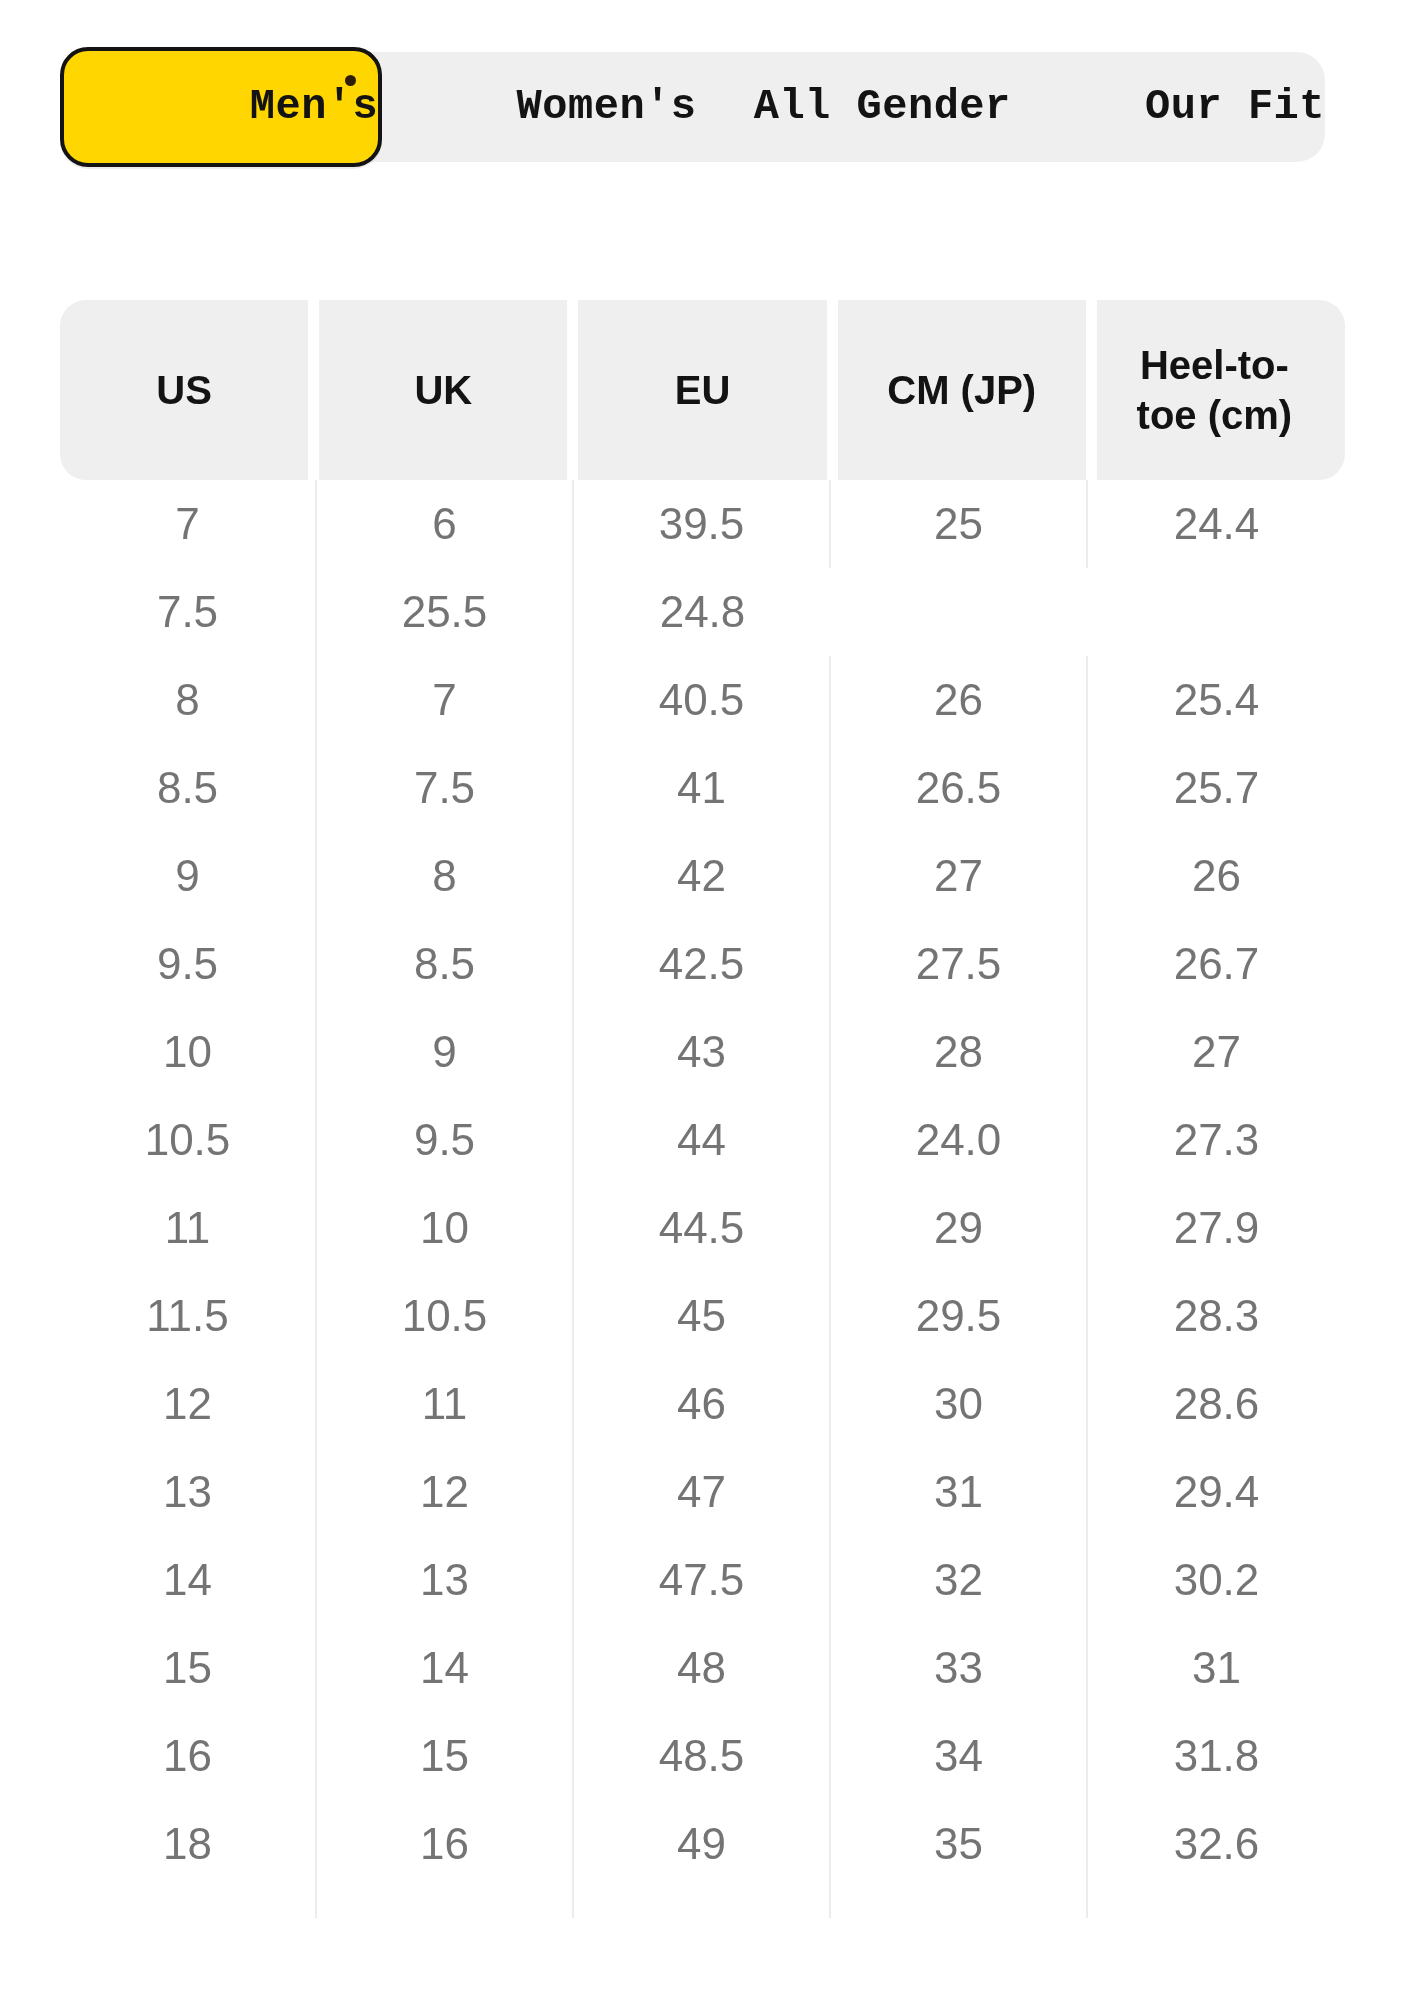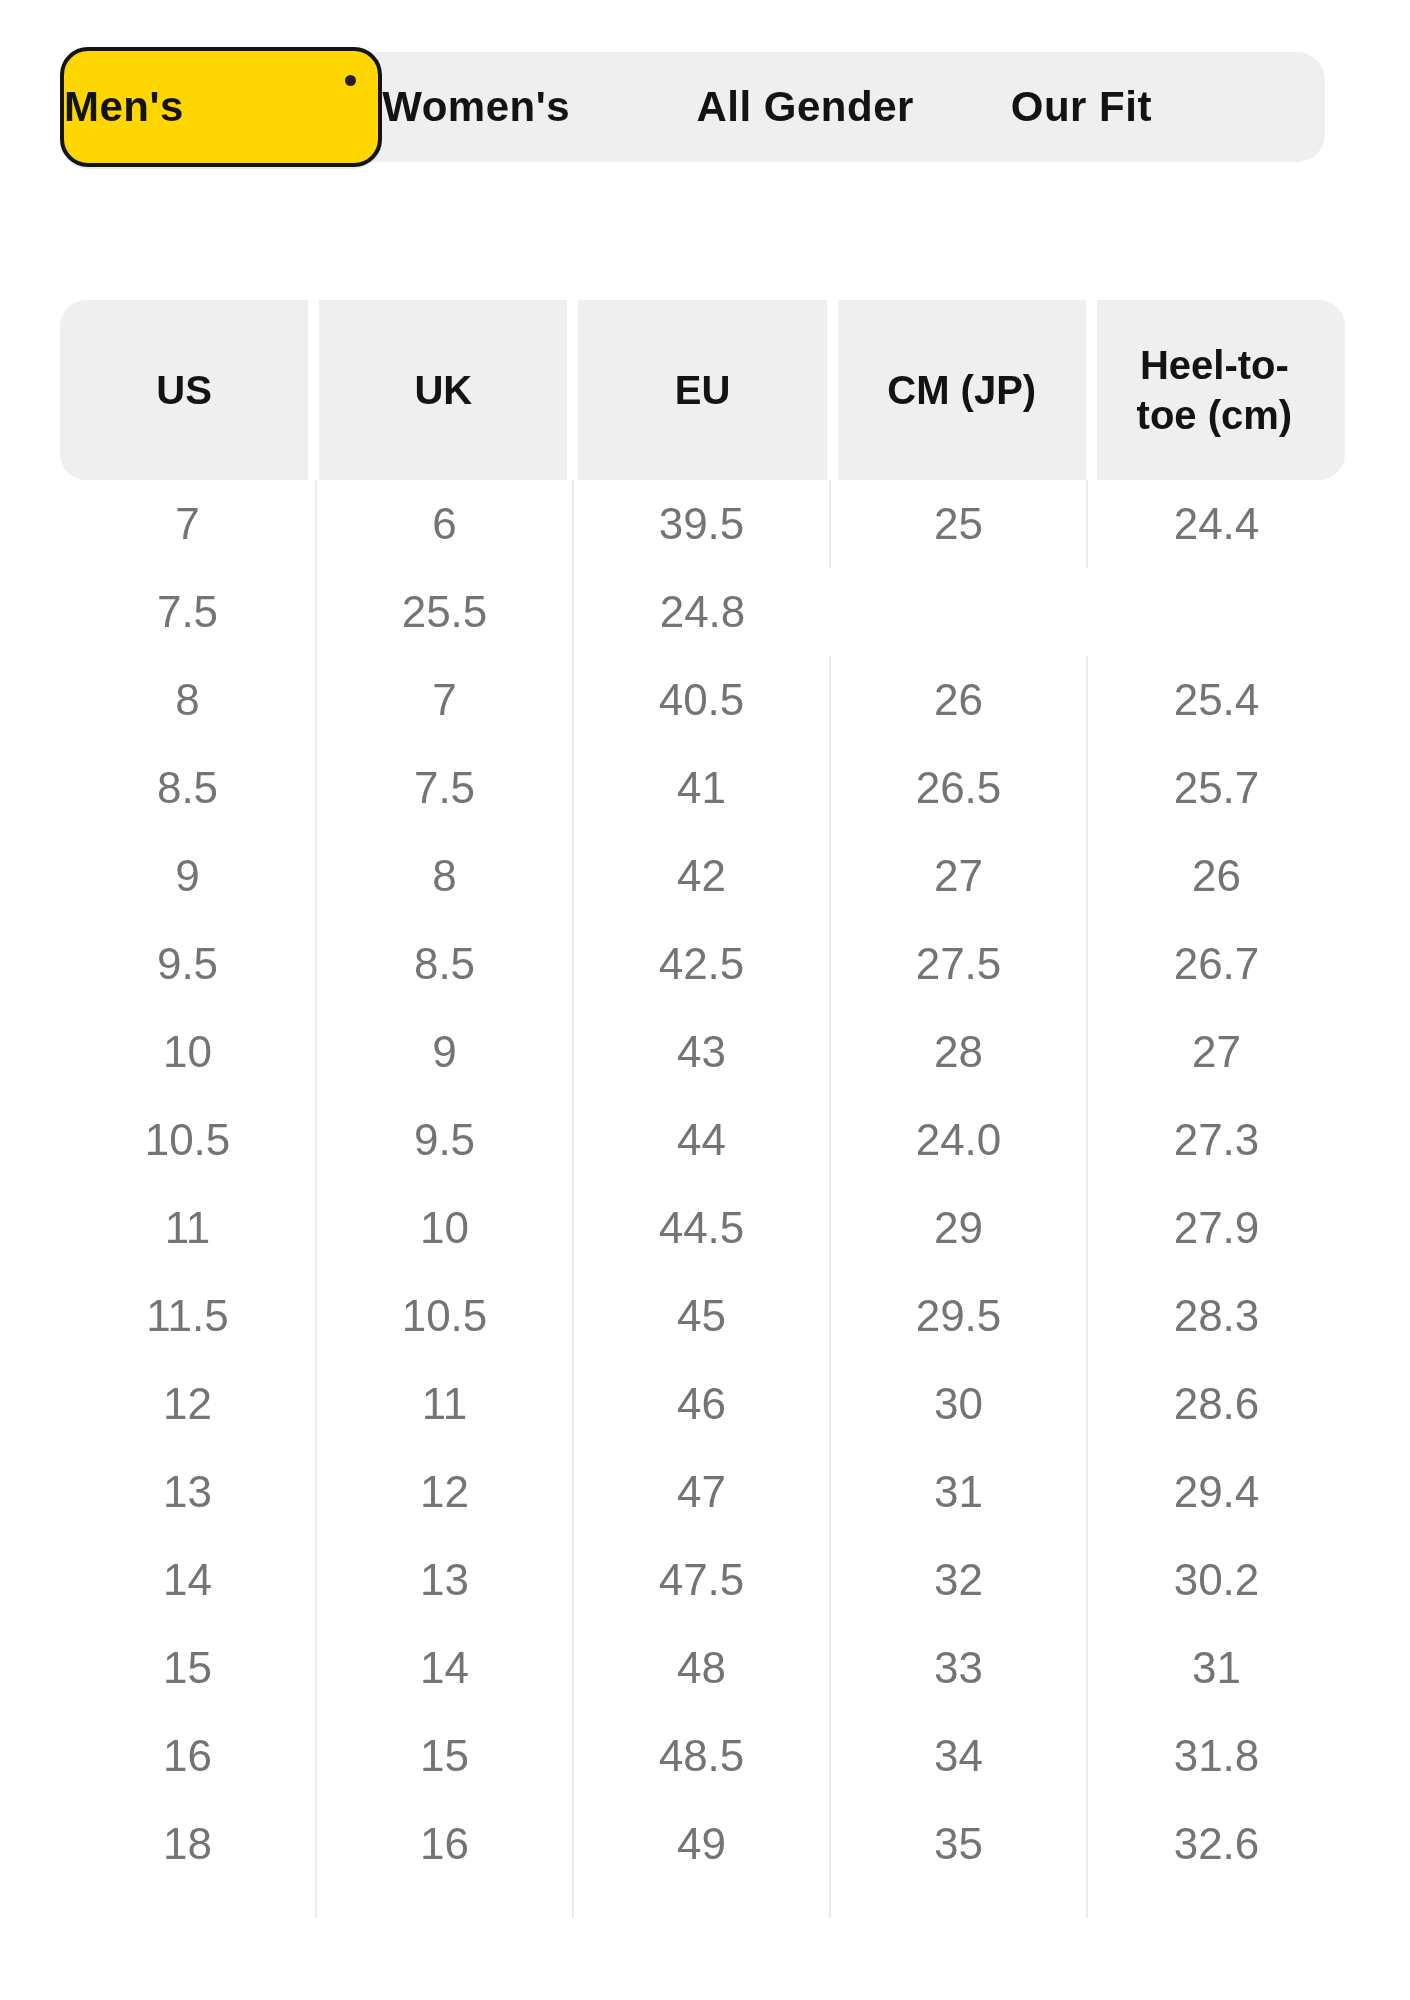--- a/index.html
+++ b/index.html
@@ -22,25 +22,26 @@
   
   .tabbar{
     position:absolute;left:60px;top:52px;
     width:1265px;height:110px;
     background:var(--tab-bar-bg);
     border-radius:28px;
     display:flex;align-items:stretch;
   }
   .tab{
     flex:1 1 0;
-    display:flex;align-items:center;justify-content:flex-start;
+    display:flex;align-items:center;justify-content:flex-end;
     font-size:42px;font-weight:bold;color:var(--ink);
     letter-spacing:0.5px;
     cursor:pointer;
     position:relative;
+    font-family:Liberation Mono, monospace;
   }
   .tab.active{
     background:var(--active-tab-bg);
     border:4px solid var(--active-tab-border);
     border-radius:28px;
     margin:-5px 0 -5px 0;
     z-index:2;
     box-shadow:0 2px 0 rgba(0,0,0,0.08);
   }
   .tab-dot{

